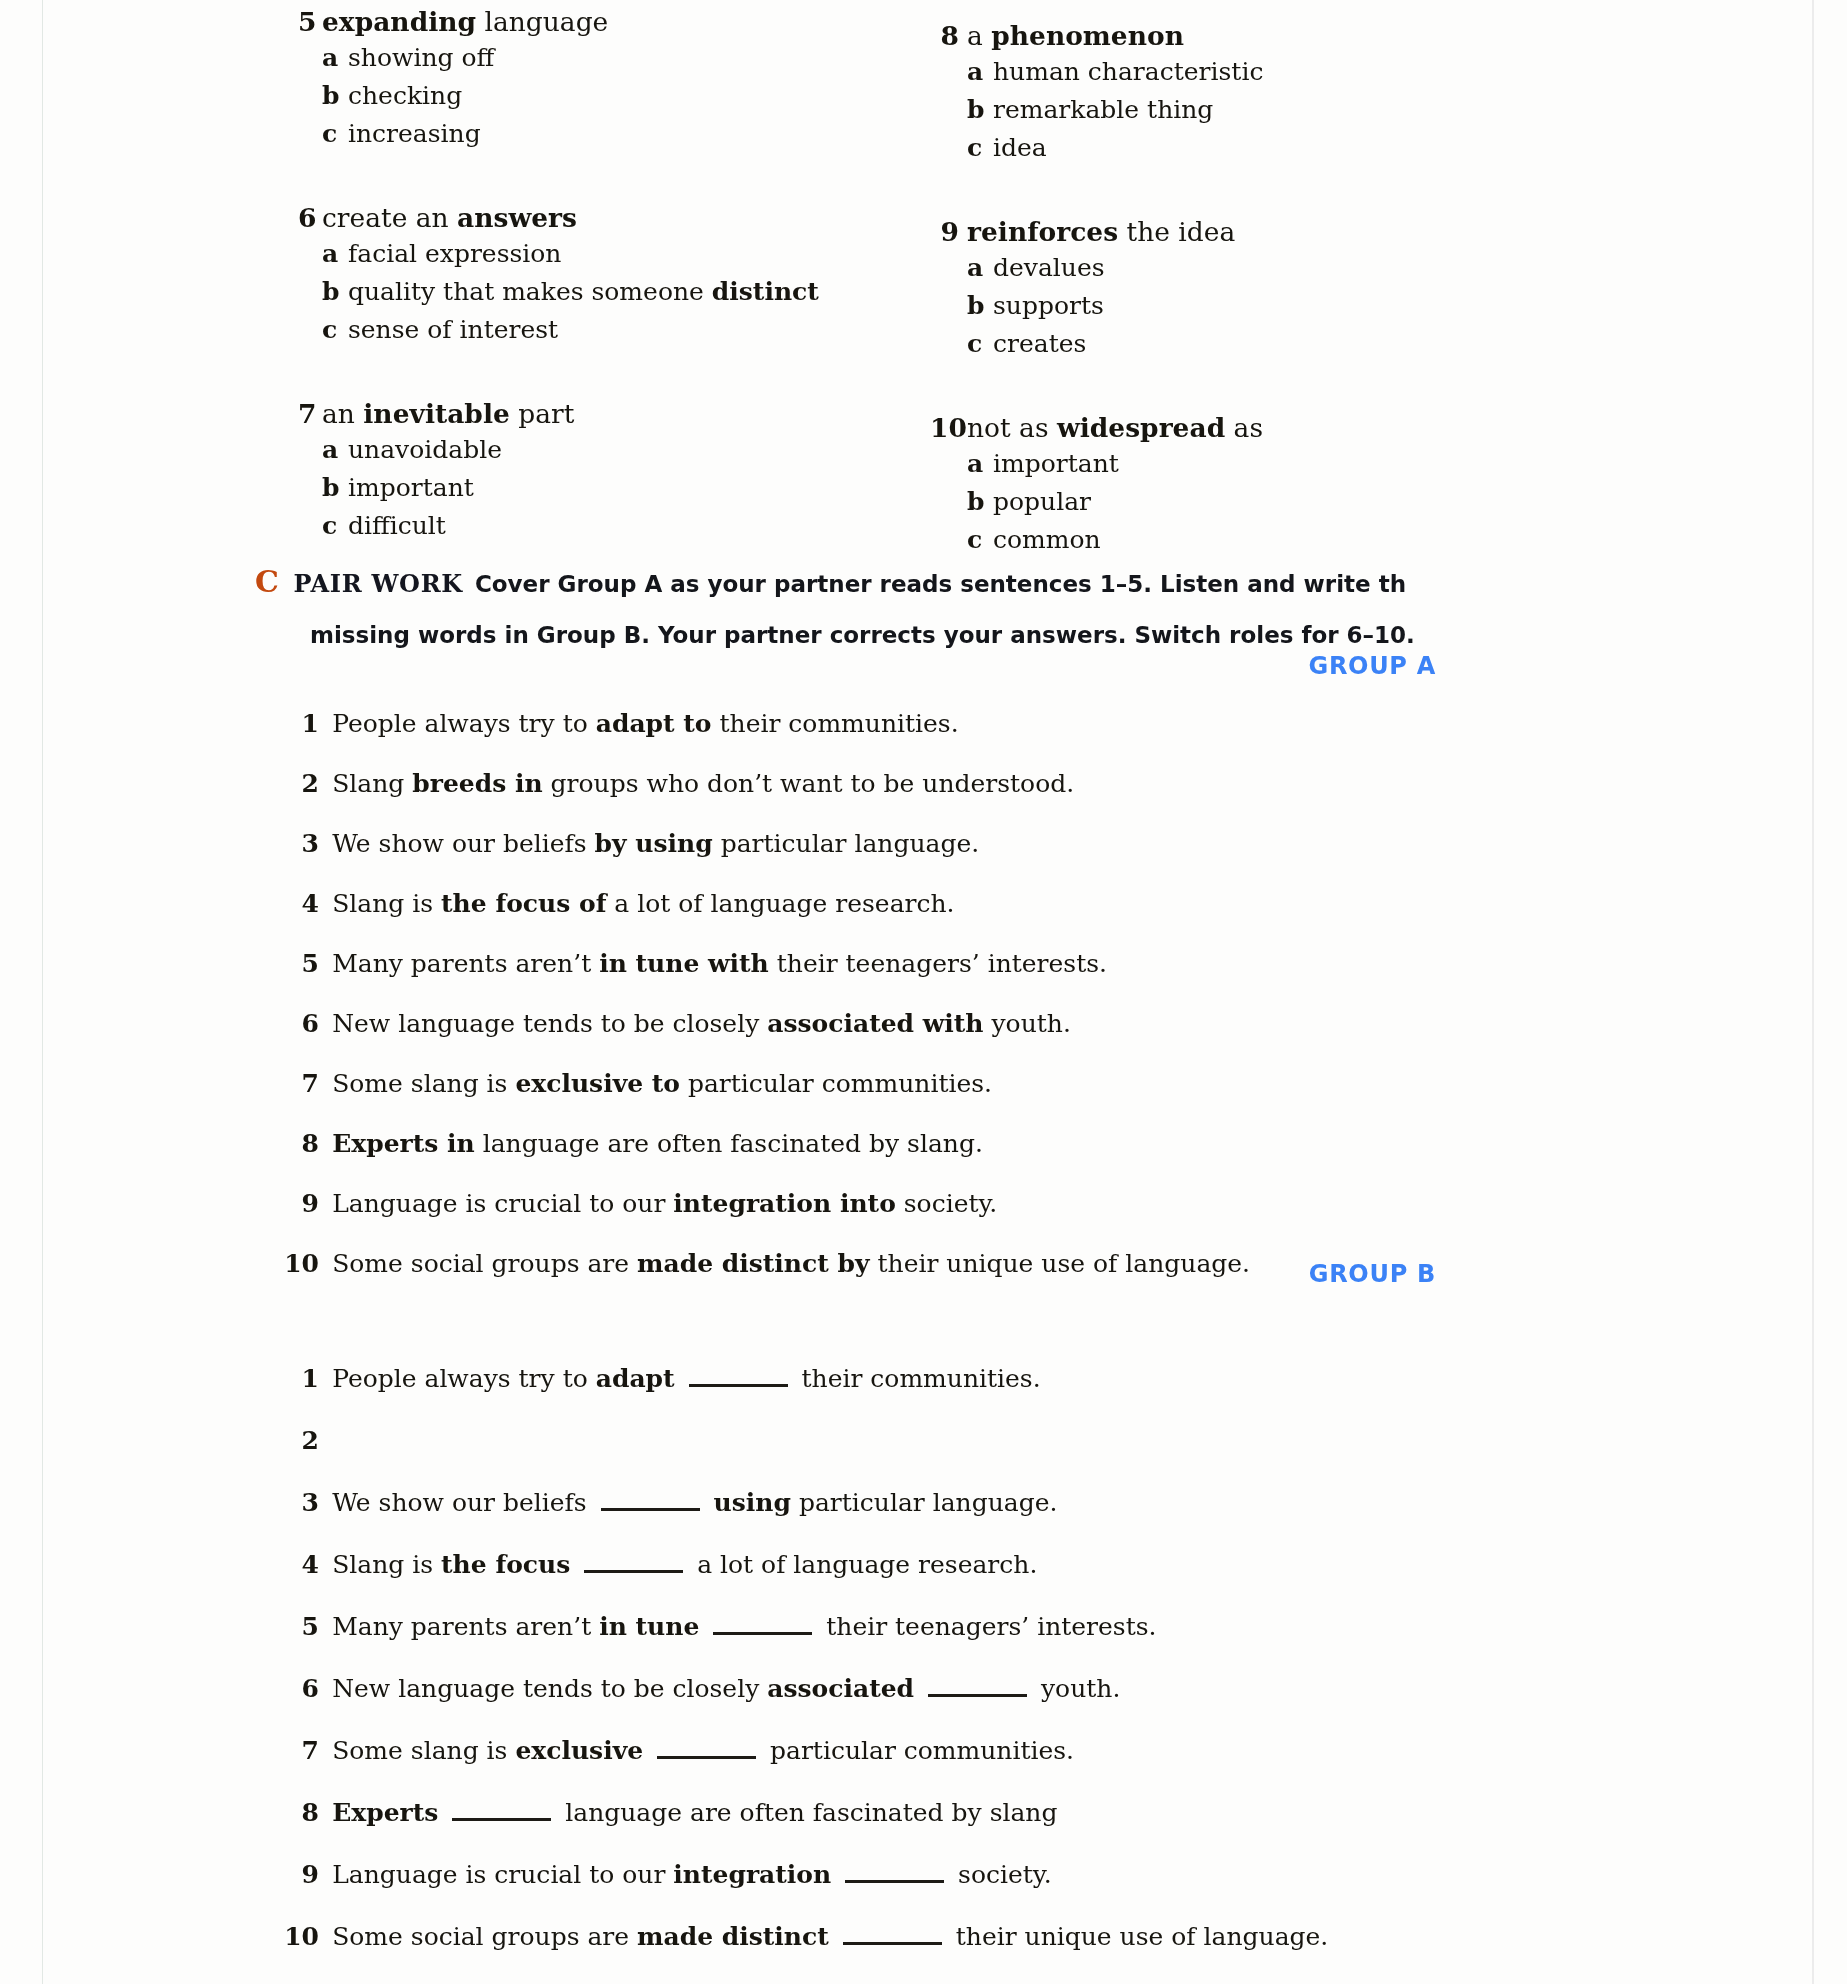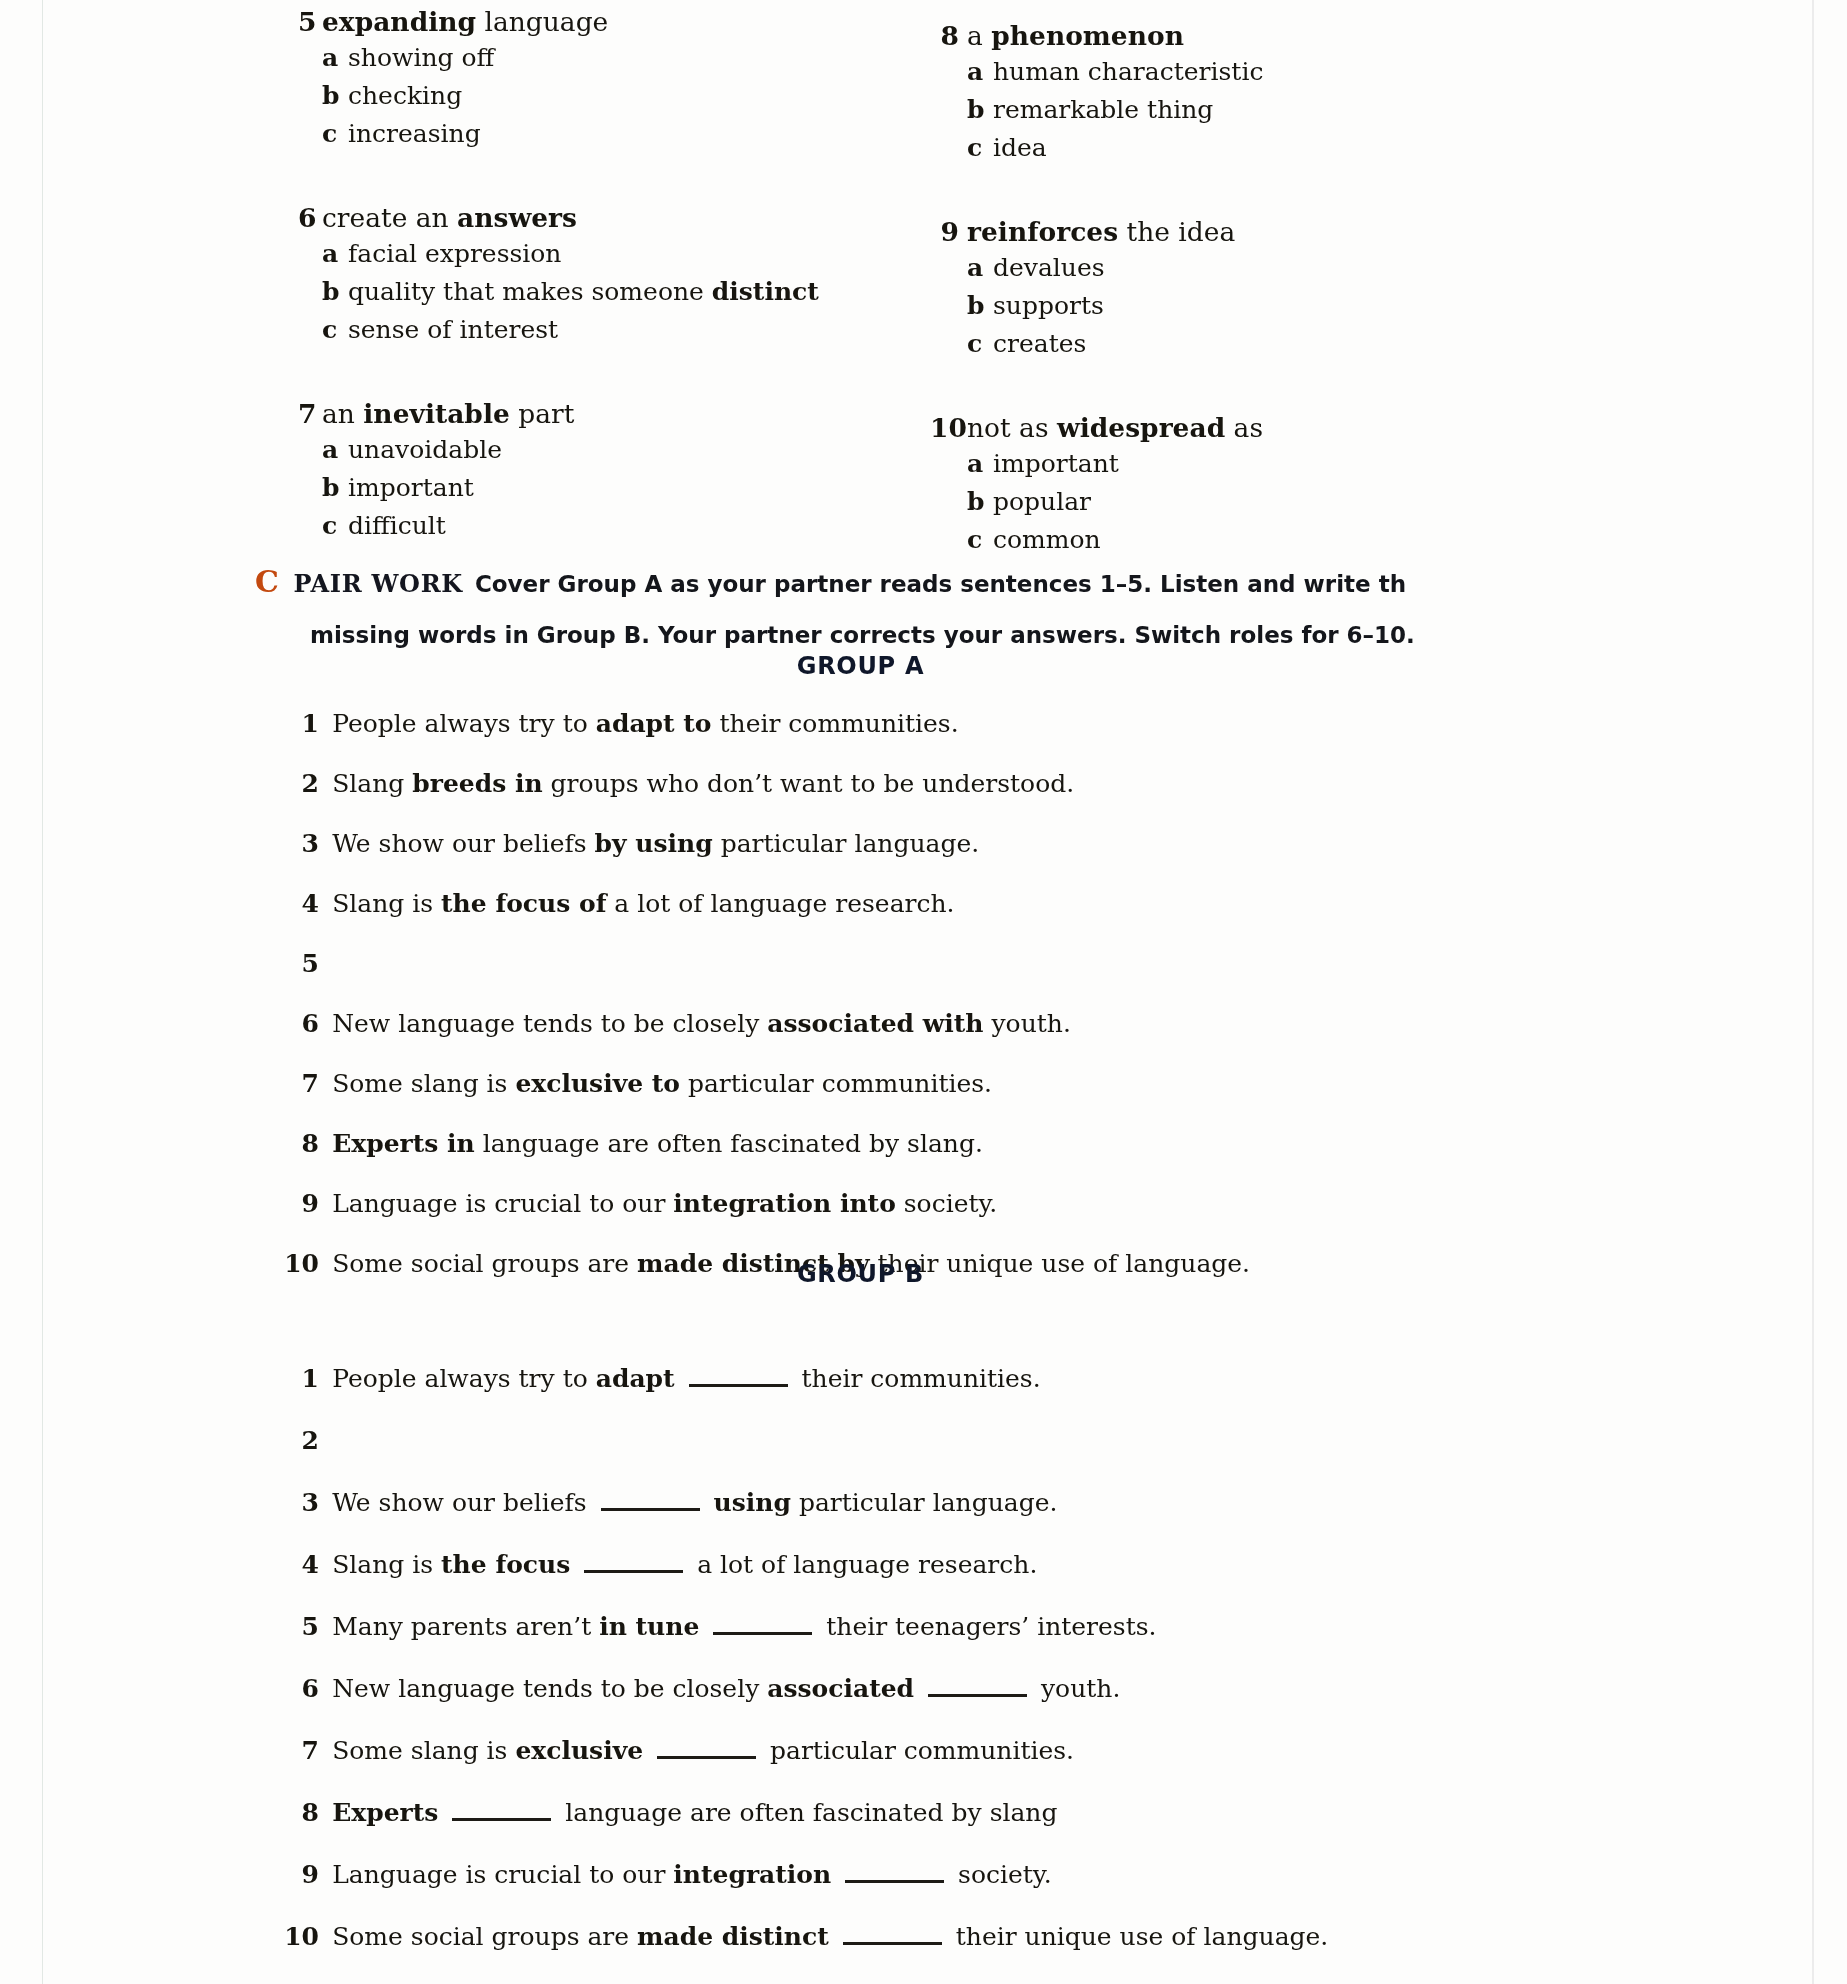--- a/index.html
+++ b/index.html
@@ -39,23 +39,23 @@
     color:var(--accent,#c3490f); margin-right:14.6px;
   }
   .pw-heading {
     font-family:"DejaVu Serif", serif; font-weight:bold; font-size:24px;
     letter-spacing:0.7px; color:#14161f; margin-right:12px;
   }
   .pw-line2 { margin-left:55px; }
 
   
   .group-header {
-    position:absolute; left:285px; width:1151px; text-align:center;
+    position:absolute; left:285px; width:1151px; text-align:right;
     font-family:"DejaVu Sans", sans-serif; font-weight:bold;
-    font-size:24px; color:#0f172a; letter-spacing:0.7px;
+    font-size:24px; color:#3b82f6; letter-spacing:0.7px;
   }
   .gh-a { top:652px; }
   .gh-b { top:1260px; }
 
   .sent-list { position:absolute; left:278px; width:1323px; }
   .list-a { top:707px; }
   .list-b { top:1362px; }
   .sent { display:flex; align-items:baseline; font-size:25px; line-height:33px; height:60px; }
   .list-b .sent { height:62px; }
   .sent-num { font-weight:bold; width:41px; text-align:right; margin-right:13.2px; flex:none; }
@@ -247,20 +247,21 @@
       <span class="sent-text"><span>We show our beliefs </span><b>by using</b><span> particular language.</span></span>
     </div>
 
     <div class="sent">
       <span class="sent-num">4</span>
       <span class="sent-text"><span>Slang is </span><b>the focus of</b><span> a lot of language research.</span></span>
     </div>
 
     <div class="sent">
       <span class="sent-num">5</span>
+      <span class="sent-text"><span>Many parents aren’t </span><b>in tune with</b><span> their teenagers’ interests.</span></span>
     </div>
 
     <div class="sent">
       <span class="sent-num">6</span>
       <span class="sent-text"><span>New language tends to be closely </span><b>associated with</b><span> youth.</span></span>
     </div>
 
     <div class="sent">
       <span class="sent-num">7</span>
       <span class="sent-text"><span>Some slang is </span><b>exclusive to</b><span> particular communities.</span></span>

